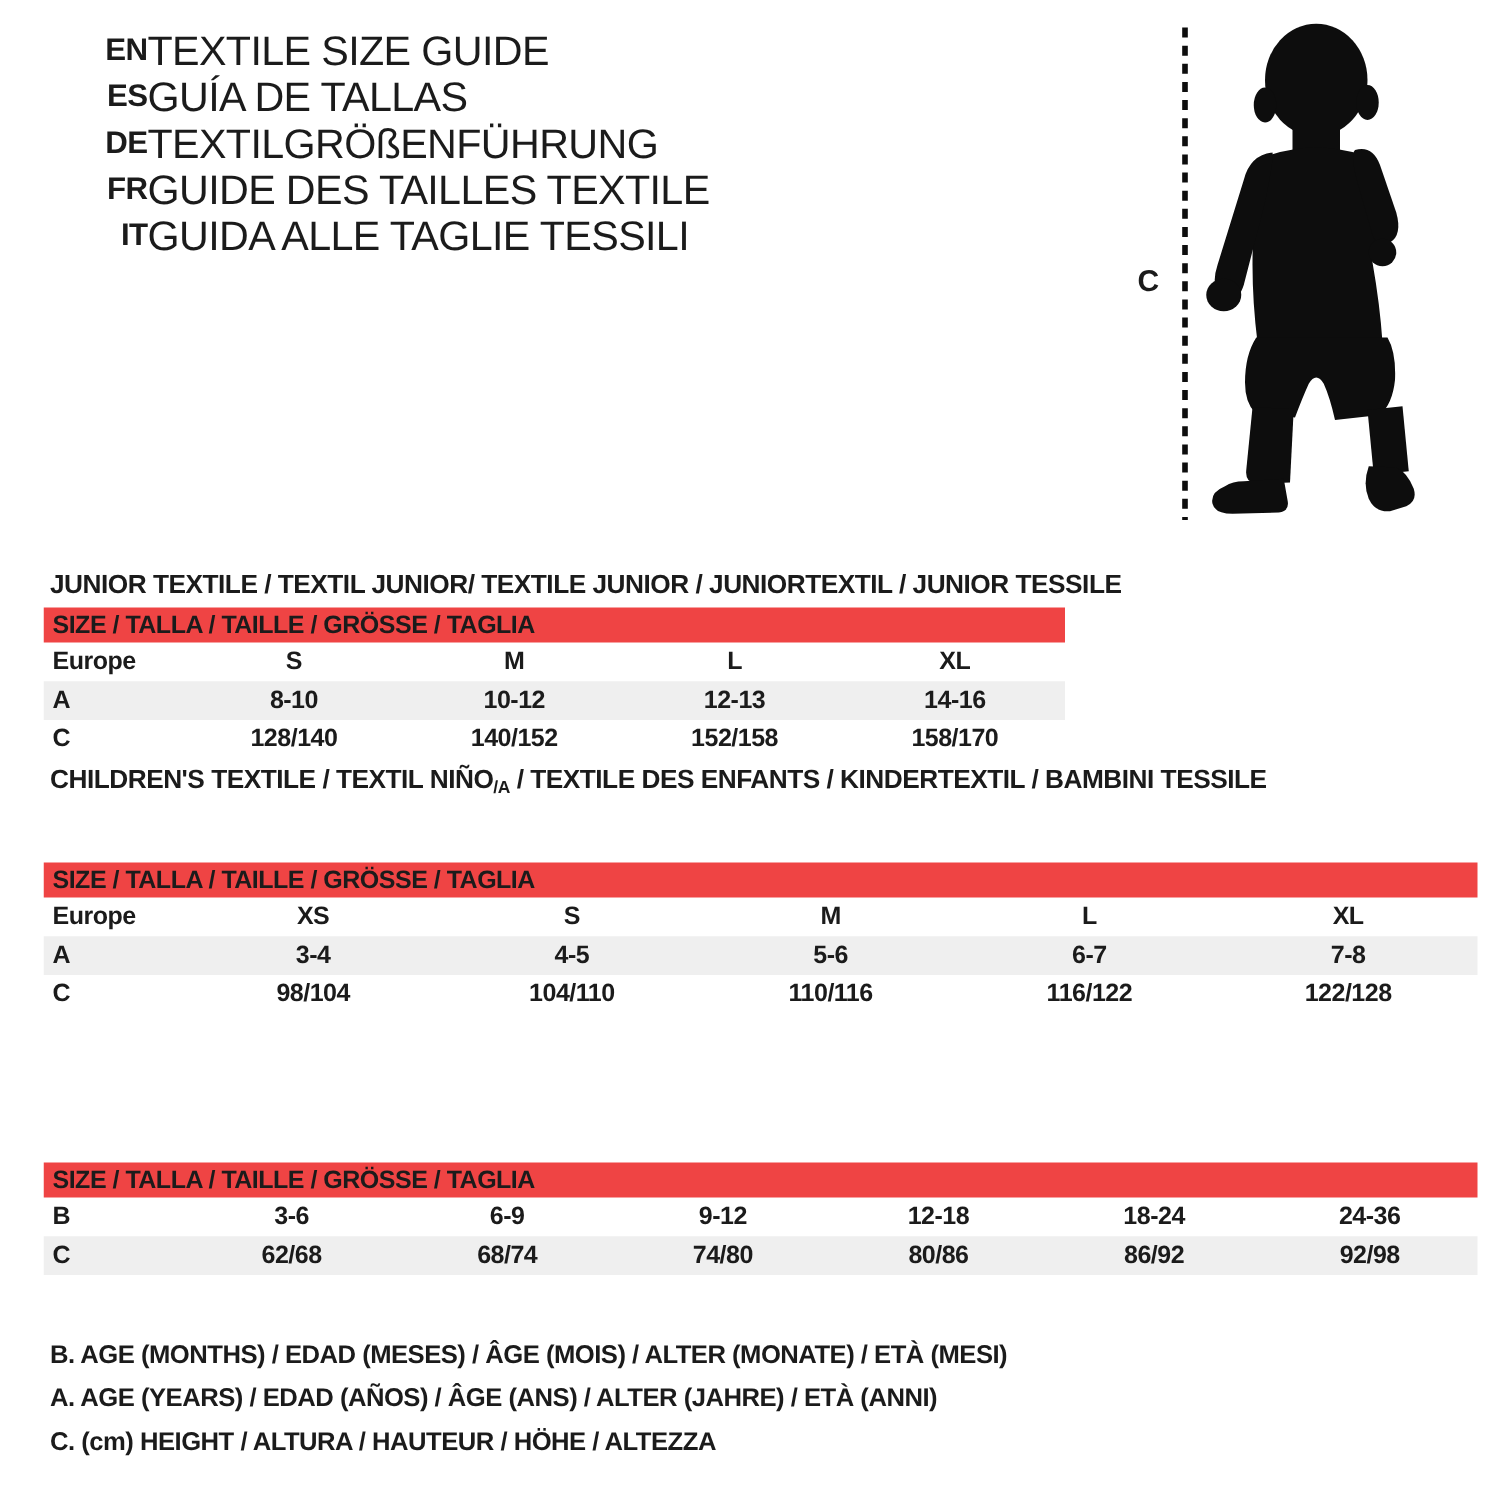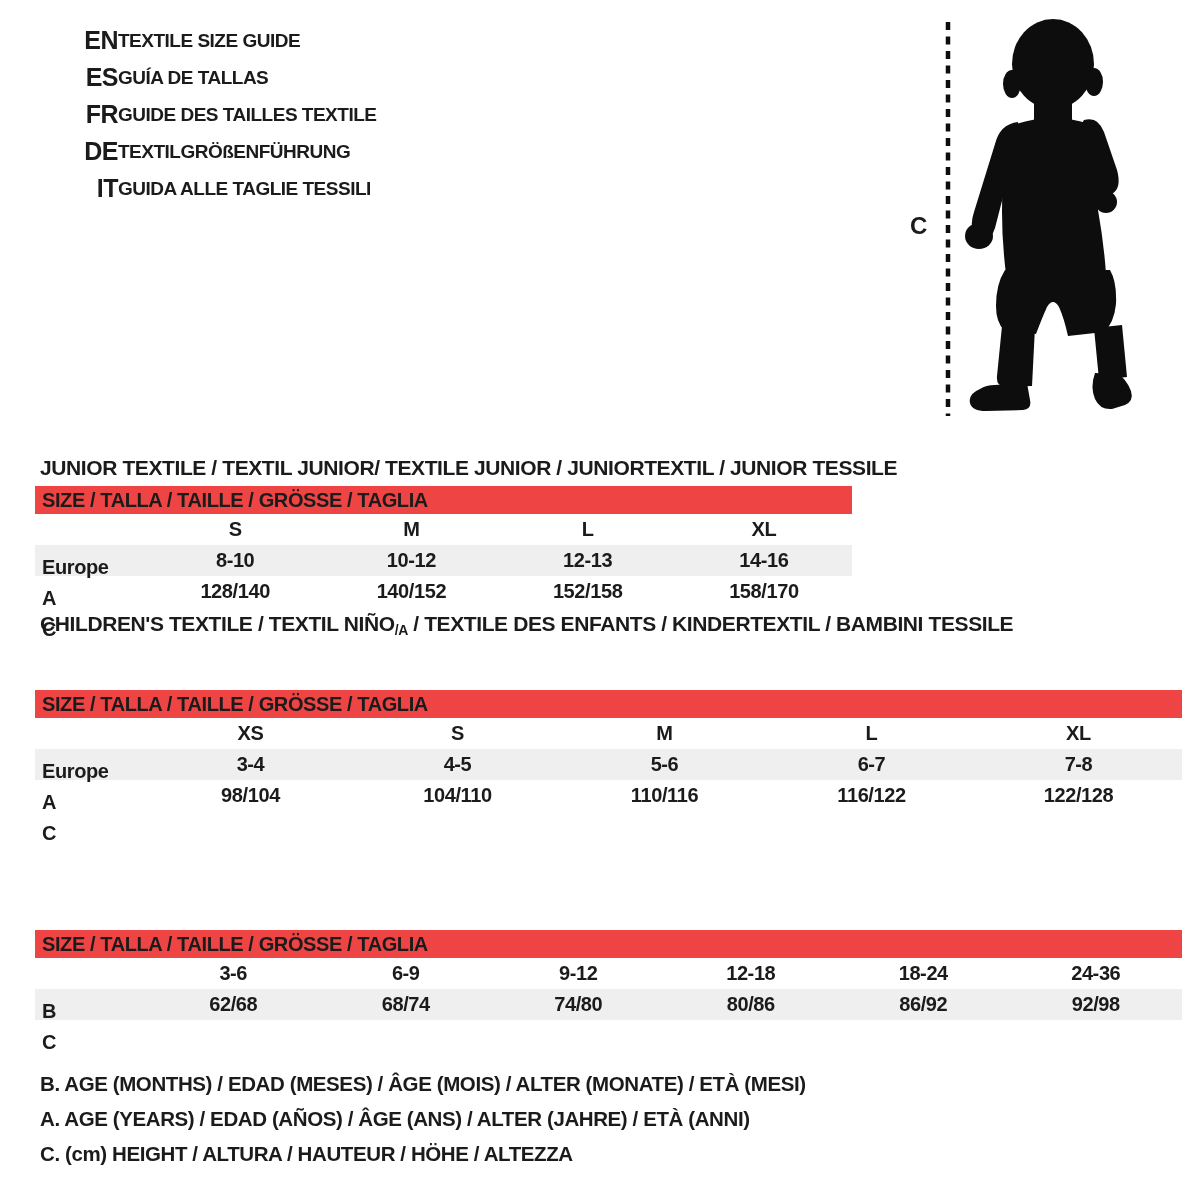--- a/index.html
+++ b/index.html
@@ -8,21 +8,21 @@
     font-family:"Liberation Sans","DejaVu Sans",sans-serif;
     color:#1b1b1b;overflow:hidden;
     -webkit-font-smoothing:antialiased;
   }
   .page{position:absolute;inset:0;}
 
   
   .langs{position:absolute;left:40px;top:22px;}
   .lang-row{display:flex;height:37px;line-height:37px;}
   .lang-code{width:78px;font-size:25px;font-weight:700;letter-spacing:-0.5px;text-align:right;}
-  .lang-label{font-size:19px;font-weight:700;letter-spacing:-0.5px;}
+  .lang-label{font-size:33px;font-weight:400;letter-spacing:-0.5px;}
 
   
   .figure-svg{position:absolute;left:898px;top:12px;width:240px;height:410px;}
   .c-label{position:absolute;left:910px;top:212px;font-size:24px;font-weight:700;}
 
   
   .section-title{
     position:absolute;left:40px;font-size:21px;font-weight:700;
     letter-spacing:-0.4px;white-space:nowrap;
   }
@@ -32,21 +32,21 @@
   
   .size-table{position:absolute;left:35px;}
   .size-table.w-junior{width:817px;}
   .size-table.w-wide{width:1147px;}
   .tbl-header{
     background:#ef4444;height:28px;line-height:28px;padding-left:7px;
     font-size:20px;font-weight:700;letter-spacing:-0.4px;
   }
   .tbl-row{display:flex;height:31px;line-height:31px;font-size:20px;letter-spacing:-0.4px;}
   .tbl-row.shaded{background:#efefef;}
-  .tbl-label{width:105px;padding-left:7px;font-weight:700;flex:0 0 auto;margin-top:38px;}
+  .tbl-label{width:105px;padding-left:7px;font-weight:700;flex:0 0 auto;}
   .tbl-cell{flex:1 1 0;text-align:center;font-weight:700;}
 
   
   .legend{position:absolute;left:40px;top:1066px;}
   .legend-line{height:35px;line-height:35px;font-size:20.5px;font-weight:700;letter-spacing:-0.4px;white-space:nowrap;}
 </style>
 </head>
 <body>
 
 <div class="page">
@@ -54,26 +54,26 @@
   <div class="langs">
     <div class="lang-row">
       <span class="lang-code">EN</span>
       <span class="lang-label">TEXTILE SIZE GUIDE</span>
     </div>
     <div class="lang-row">
       <span class="lang-code">ES</span>
       <span class="lang-label">GUÍA DE TALLAS</span>
     </div>
     <div class="lang-row">
+      <span class="lang-code">DE</span>
+      <span class="lang-label">TEXTILGRÖßENFÜHRUNG</span>
+    </div>
+    <div class="lang-row">
       <span class="lang-code">FR</span>
       <span class="lang-label">GUIDE DES TAILLES TEXTILE</span>
-    </div>
-    <div class="lang-row">
-      <span class="lang-code">DE</span>
-      <span class="lang-label">TEXTILGRÖßENFÜHRUNG</span>
     </div>
     <div class="lang-row">
       <span class="lang-code">IT</span>
       <span class="lang-label">GUIDA ALLE TAGLIE TESSILI</span>
     </div>
   </div>
 
   <span class="c-label">C</span>
   <svg class="figure-svg" viewBox="0 0 240 410" aria-hidden="true">
     <g fill="#0d0d0d">

